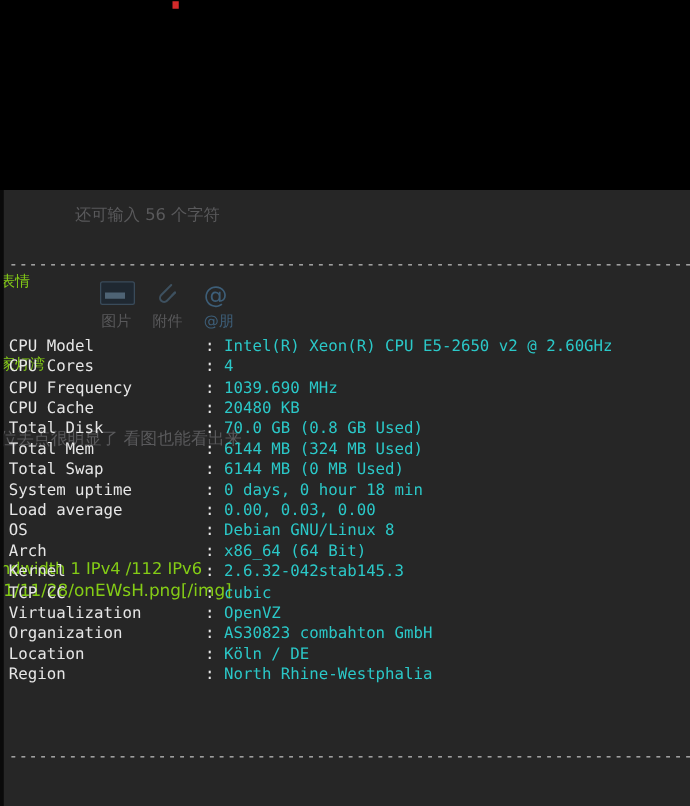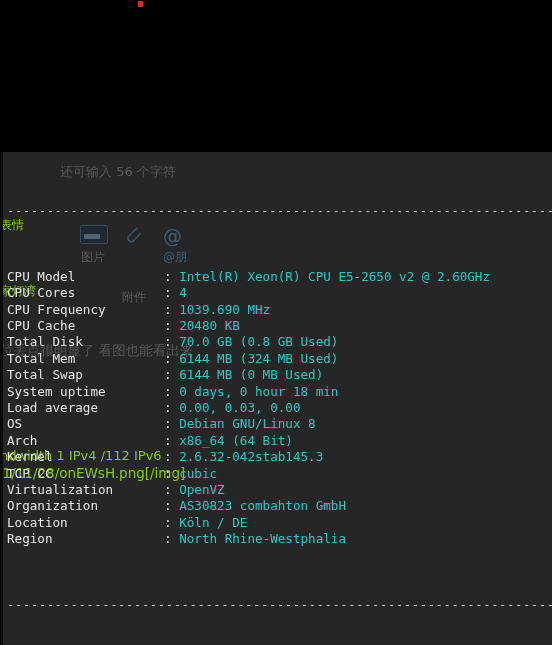--- a/index.html
+++ b/index.html
@@ -126,21 +126,21 @@
 
     <div class="ghost" style="left:60px; top:11px; font-size:13px;">还可输入 56 个字符</div>
 
     <div class="ghost-icon gi-img" style="left:80px; top:73px;"></div>
     <div class="ghost" style="left:81px; top:97px; font-size:12px;">图片</div>
 
     <svg class="ghost-icon" style="left:122px; top:70px;" width="22" height="24" viewBox="0 0 22 24">
       <path d="M15 6 L7 14 a3.2 3.2 0 0 0 4.6 4.6 L18 12" stroke="#51748f" stroke-width="1.6" fill="none" stroke-linecap="round"></path>
       <path d="M18 12 L15.5 14.5" stroke="#51748f" stroke-width="1.6" fill="none" stroke-linecap="round"></path>
     </svg>
-    <div class="ghost" style="left:122px; top:97px; font-size:12px;margin-top:40px;">附件</div>
+    <div class="ghost" style="left:122px; top:97px; font-size:12px;">附件</div>
 
     <div class="ghost ghost-blue" style="left:163px; top:73px; font-size:19px;">@</div>
     <div class="ghost ghost-blue" style="left:163px; top:97px; font-size:12px;">@朋</div>
 
     <div class="ghost ghost-dim" style="left:0px; top:65px; font-size:12px;">表情</div>
     <div class="ghost ghost-dim" style="left:0px; top:131px; font-size:12px;">家灯湾</div>
 
     <div class="ghost" style="left:0px; top:190px; font-size:13.5px;">位丢点很明显了 看图也能看出来</div>
 
     <div class="ghost ghost-dim" style="left:0px; top:252px; font-size:13px;margin-top:44px;">ndwidth 1 IPv4  /112 IPv6</div>

